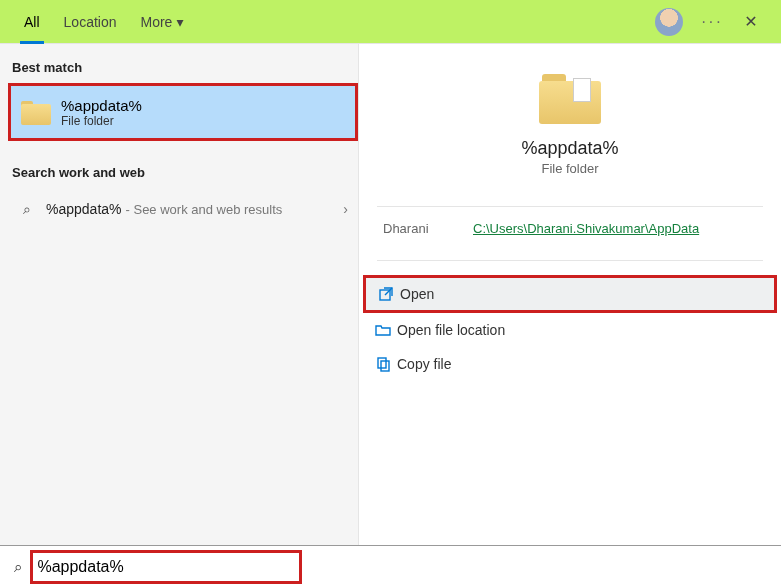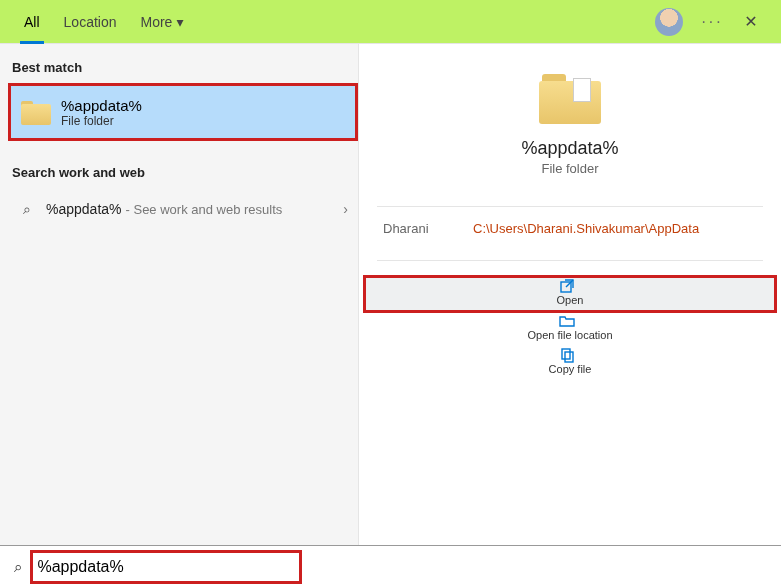--- a/index.html
+++ b/index.html
@@ -43,24 +43,24 @@
   .folder-icon-lg::before { content:""; position:absolute; left:3px; top:2px; width:24px; height:9px; background:#e8c56a; border-radius:3px 3px 0 0;}
   .folder-icon-lg::after { content:""; position:absolute; left:0; top:9px; width:62px; height:43px; background:linear-gradient(#f7dd8e,#e8c56a); border-radius:3px;}
   .folder-paper { position:absolute; right:10px; top:6px; width:18px; height:24px; background:#fff; border:1px solid #ccc; z-index:2; }
   .preview-title { font-size: 18px; color:#222; }
   .preview-sub { font-size: 13px; color:#666; margin-top: 2px; }
 
   .divider { height:1px; background:#e5e5e5; margin: 14px 18px; }
 
   .location-row { display:flex; padding: 0 24px 10px; font-size: 13px; }
   .loc-label { color:#666; width: 90px; }
-  .loc-path { color:#c2410c; cursor:pointer; }
+  .loc-path { color:#15803d; text-decoration: underline; cursor:pointer; }
 
   .actions { padding: 0 4px; }
-  .action-row { display:flex; align-items:center; height: 34px; padding: 0 32px; cursor:pointer; font-size: 11px; color:#333;flex-direction:column; }
+  .action-row { display:flex; align-items:center; height: 34px; padding: 0 12px; cursor:pointer; font-size: 14px; color:#333; }
   .action-row .ai { width: 22px; color:#0078d4; font-size: 14px; display:inline-flex; }
   .action-row.hl { background:#eef0f1; border: 3px solid #cc1f1f; height: 38px; }
 
   .ai svg { width:16px; height:16px; }
 
   
   .searchbar { position:absolute; left:0; right:0; bottom:0; height:42px; background:#fff; border-top:1px solid #999; display:flex; align-items:center; padding: 0 8px; }
   .searchbar .sicon { color:#333; font-size: 15px; padding: 0 6px; }
   .search-input-wrap { border: 3px solid #cc1f1f; height: 34px; width: 272px; display:flex; align-items:center; margin-left: 2px; }
   .search-input { border:none; outline:none; font-size: 16px; width: 100%; padding: 0 4px; color:#000; }

